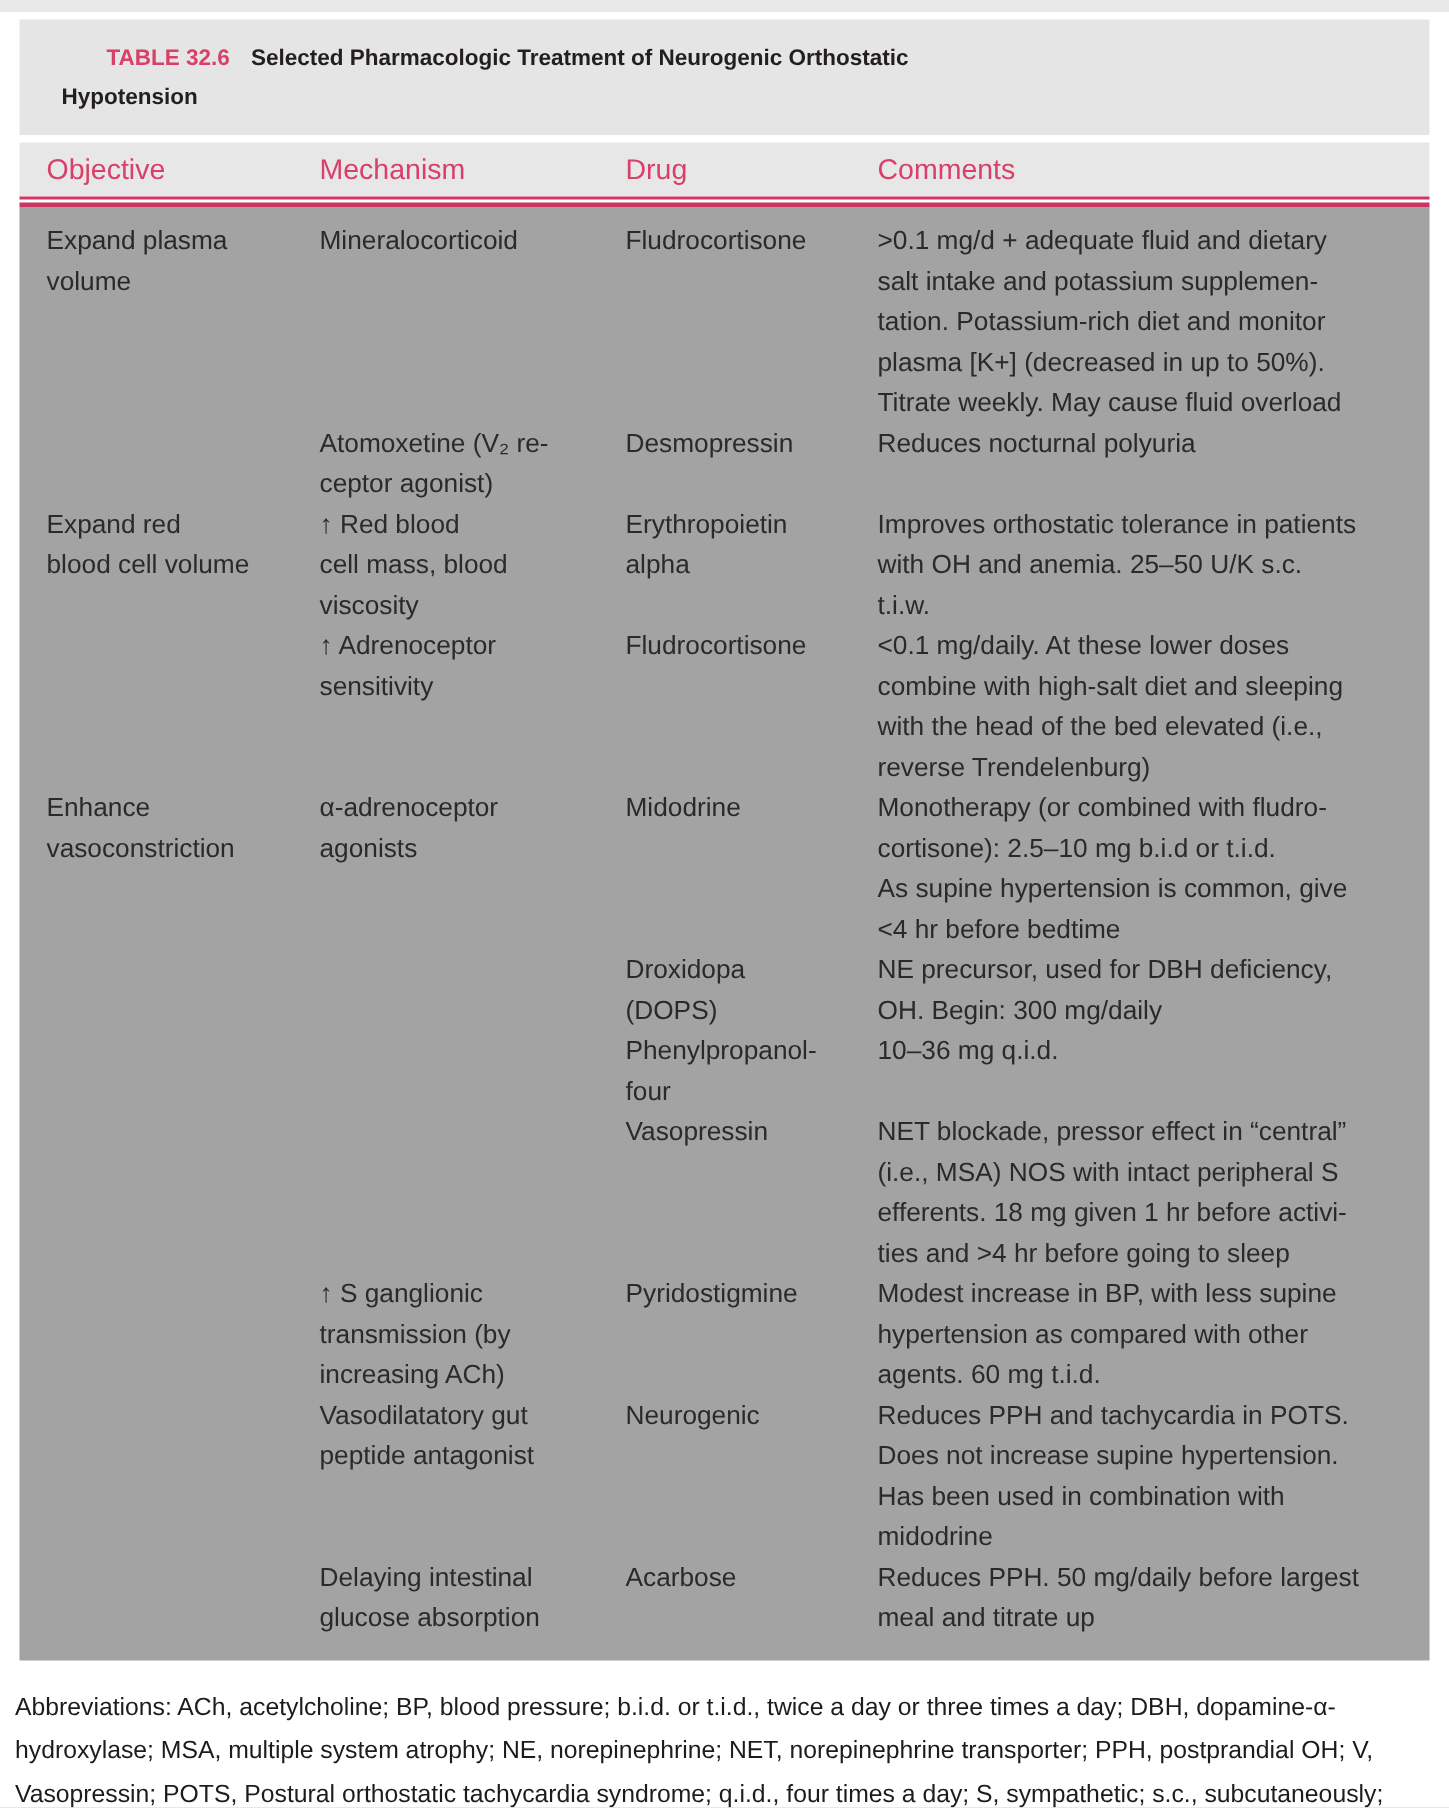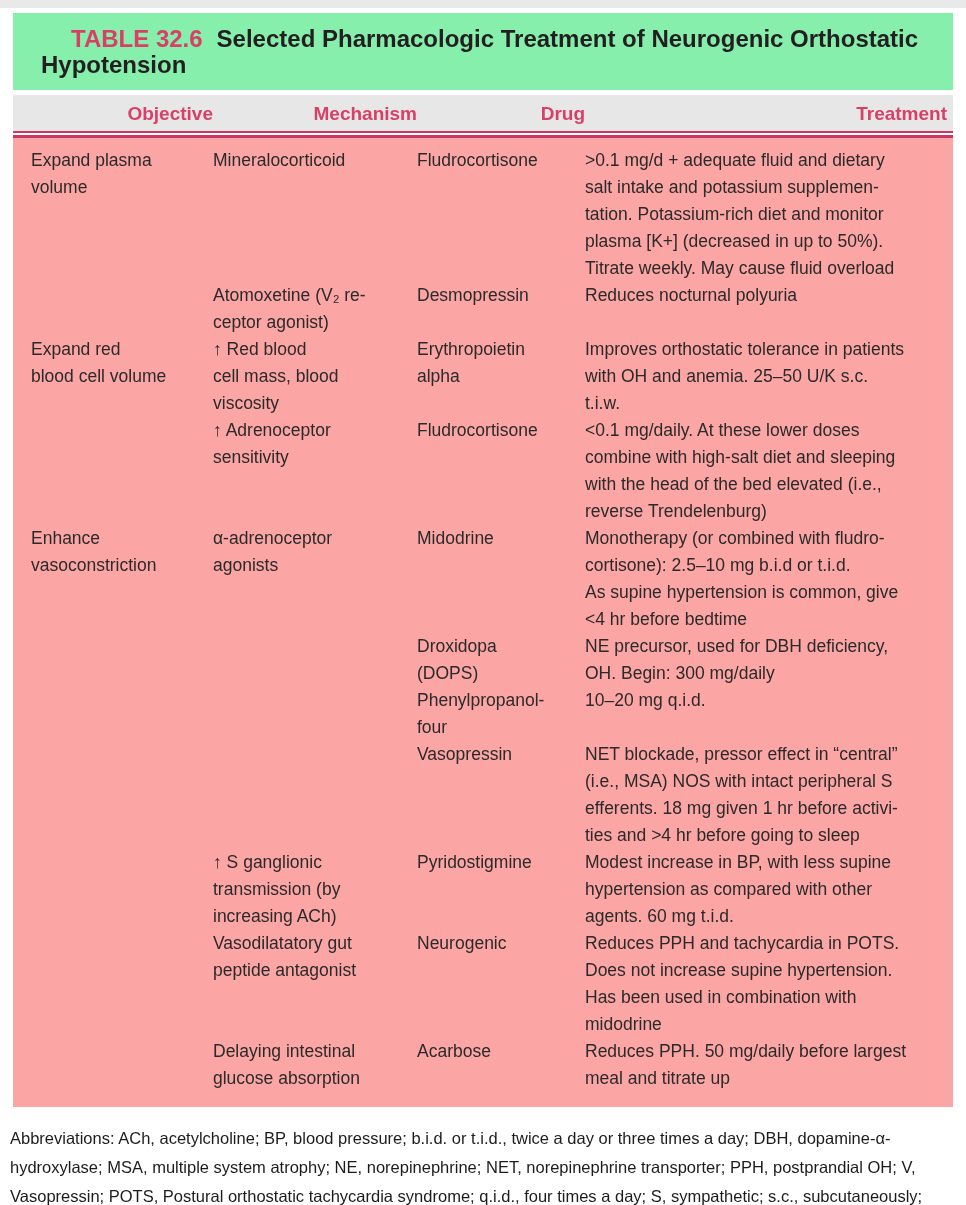--- a/index.html
+++ b/index.html
@@ -6,49 +6,48 @@
   body{
     width:966px;height:1205px;
     font-family:"Liberation Sans","DejaVu Sans",sans-serif;
     color:#2b2a2a;
     position:relative;
     overflow:hidden;
   }
   .topstrip{height:8px;width:100%;background:#e9e9ea;}
   .tbl{margin:5px 13px 0 13px;}
   .titlebar{
-    background:#86efac;
+    background:#e5e5e5;
     padding:13px 24px 12px 28px;
     font-weight:bold;
-    font-size:24px;
+    font-size:15px;
     line-height:26px;
     color:#231f20;
     text-indent:30px;
     white-space:pre-line;
   }
   .tlabel{color:#d84067;margin-right:14px;}
   .headrow{
     margin-top:5px;
     background:#e7e7e8;
     display:grid;
     grid-template-columns:182px 204px 168px 1fr;
     padding:8px 6px 6px 18px;
-    font-weight:bold;
+    font-weight:normal;
     font-size:19px;
     color:#d84067;
-    text-align:right;
   }
   .rule{
     border-top:2px solid #cc3663;
     border-bottom:3px solid #cc3663;
     height:2px;
     background:#ffffff;
   }
   .tbody{
-    background:#fca5a5;
+    background:#a3a3a3;
     padding:9px 0 15px 0;
   }
   .row{
     display:grid;
     grid-template-columns:182px 204px 168px 1fr;
     padding:0 6px 0 18px;
   }
   .cell{
     font-size:17.5px;
     line-height:27px;
@@ -68,21 +67,21 @@
 <div class="topstrip"></div>
 
 <div class="tbl">
   <div class="titlebar"><span class="tlabel">TABLE 32.6</span><span>Selected Pharmacologic Treatment of Neurogenic Orthostatic
 Hypotension</span></div>
 
   <div class="headrow">
     <span>Objective</span>
     <span>Mechanism</span>
     <span>Drug</span>
-    <span>Treatment</span>
+    <span>Comments</span>
   </div>
 
   <div class="rule"></div>
 
   <div class="tbody" id="tbody">
   <div class="row">
     <div class="cell c-obj">Expand plasma
 volume</div>
     <div class="cell c-mech">Mineralocorticoid</div>
     <div class="cell c-drug">Fludrocortisone</div>
@@ -144,21 +143,21 @@
 (DOPS)</div>
     <div class="cell c-com">NE precursor, used for DBH deficiency,
 OH. Begin: 300 mg/daily</div>
   </div>
 
   <div class="row">
     <div class="cell c-obj"></div>
     <div class="cell c-mech"></div>
     <div class="cell c-drug">Phenylpropanol-
 four</div>
-    <div class="cell c-com">10–20 mg q.i.d.</div>
+    <div class="cell c-com">10–36 mg q.i.d.</div>
   </div>
 
   <div class="row">
     <div class="cell c-obj"></div>
     <div class="cell c-mech"></div>
     <div class="cell c-drug">Vasopressin</div>
     <div class="cell c-com">NET blockade, pressor effect in “central”
 (i.e., MSA) NOS with intact peripheral S
 efferents. 18 mg given 1 hr before activi-
 ties and &gt;4 hr before going to sleep</div>

